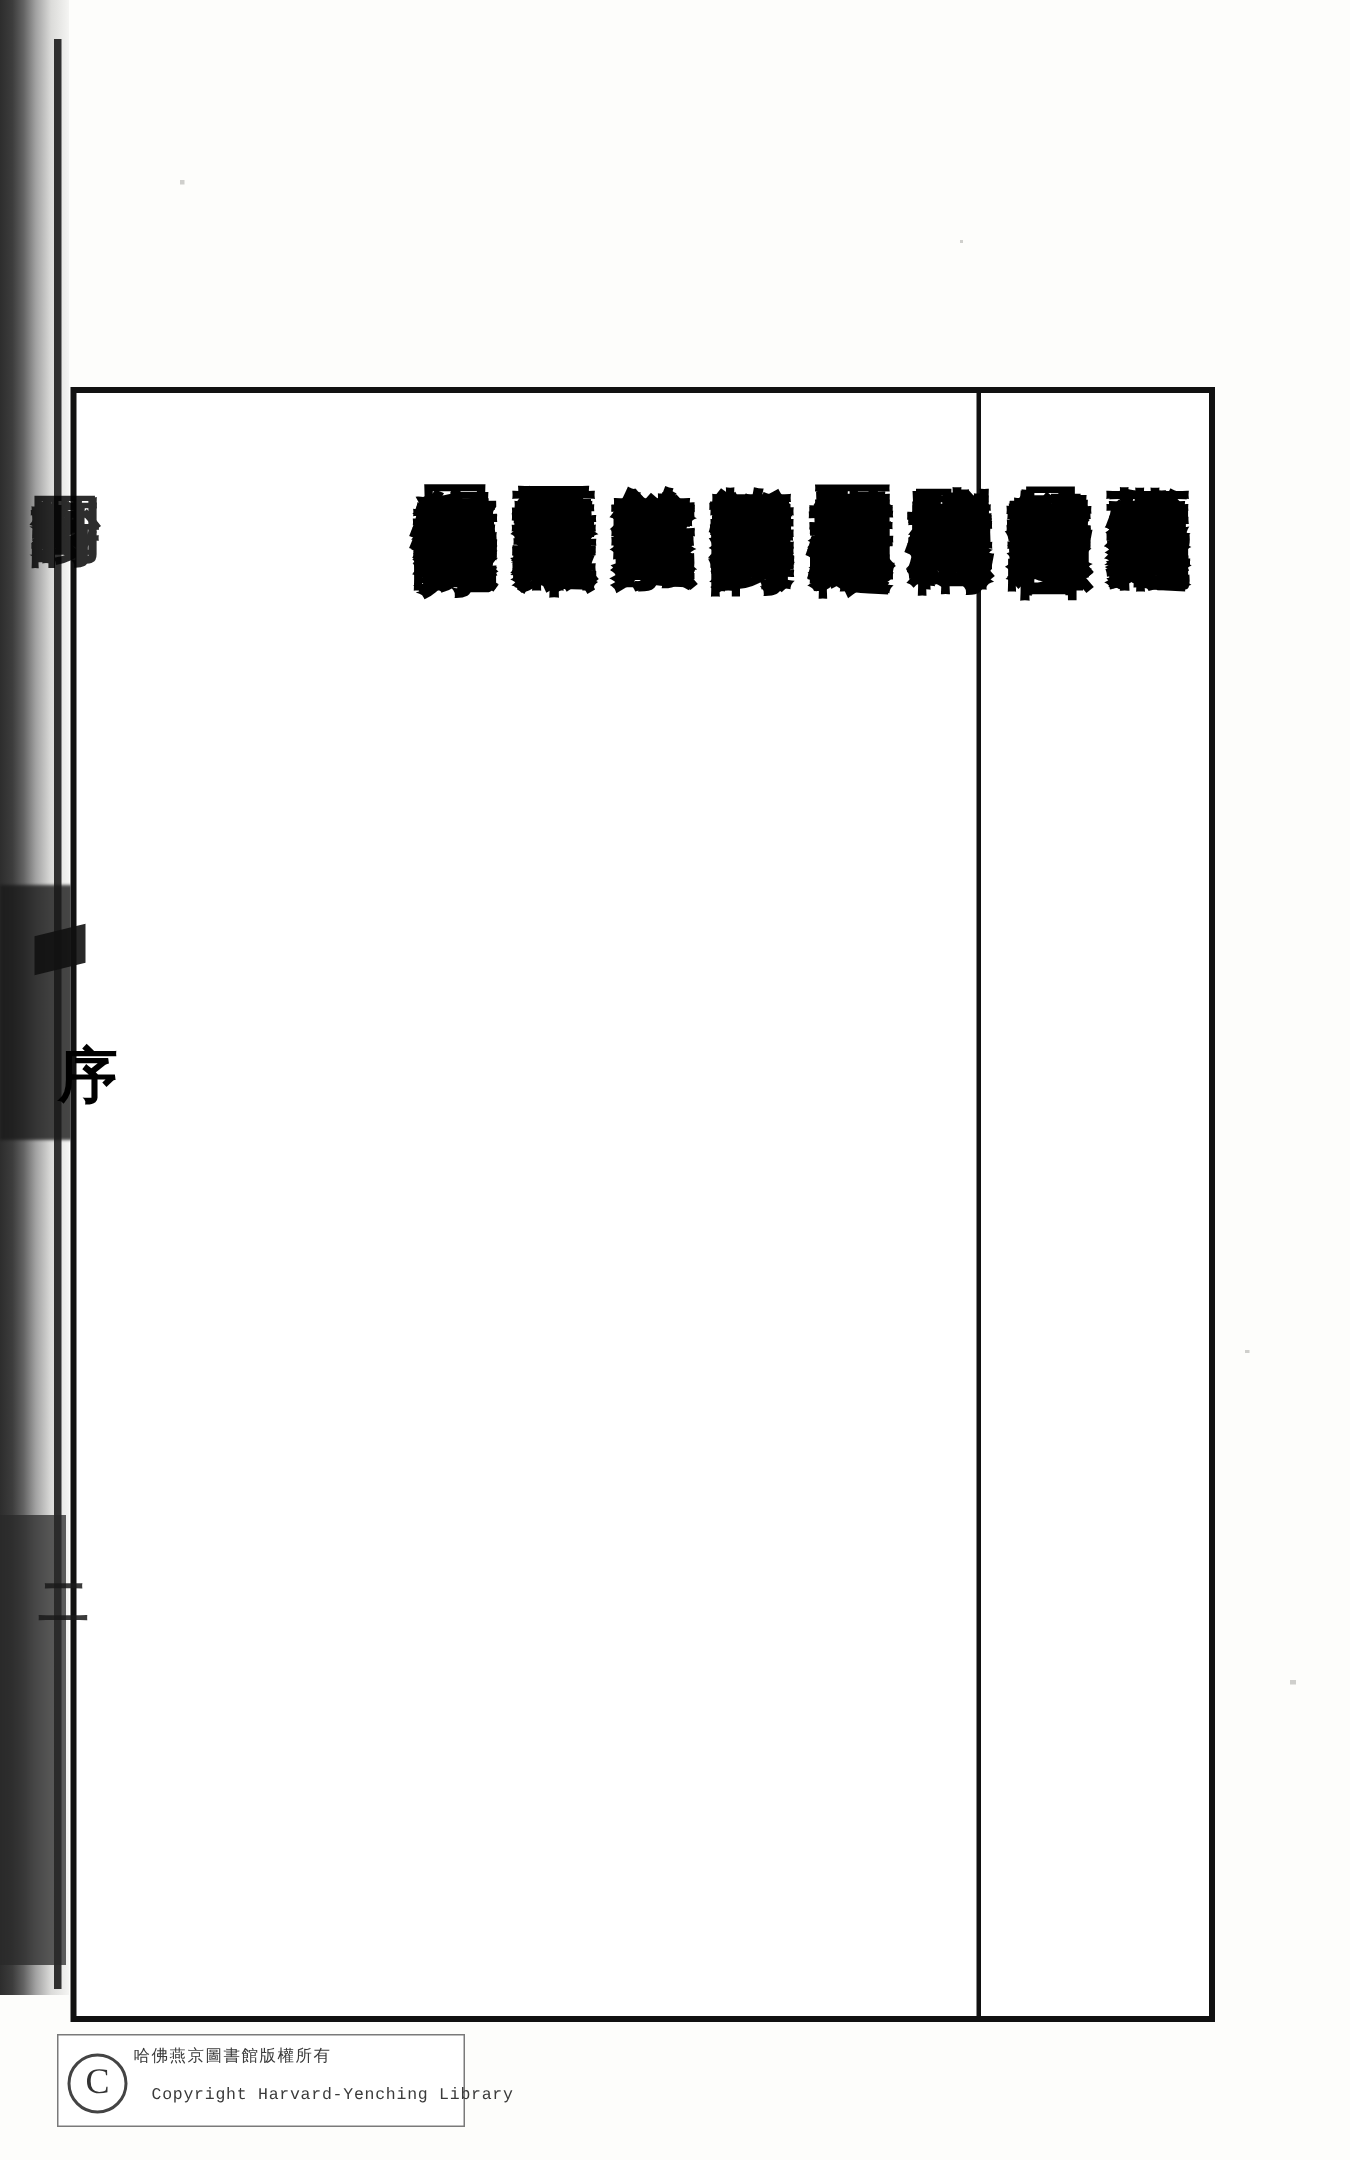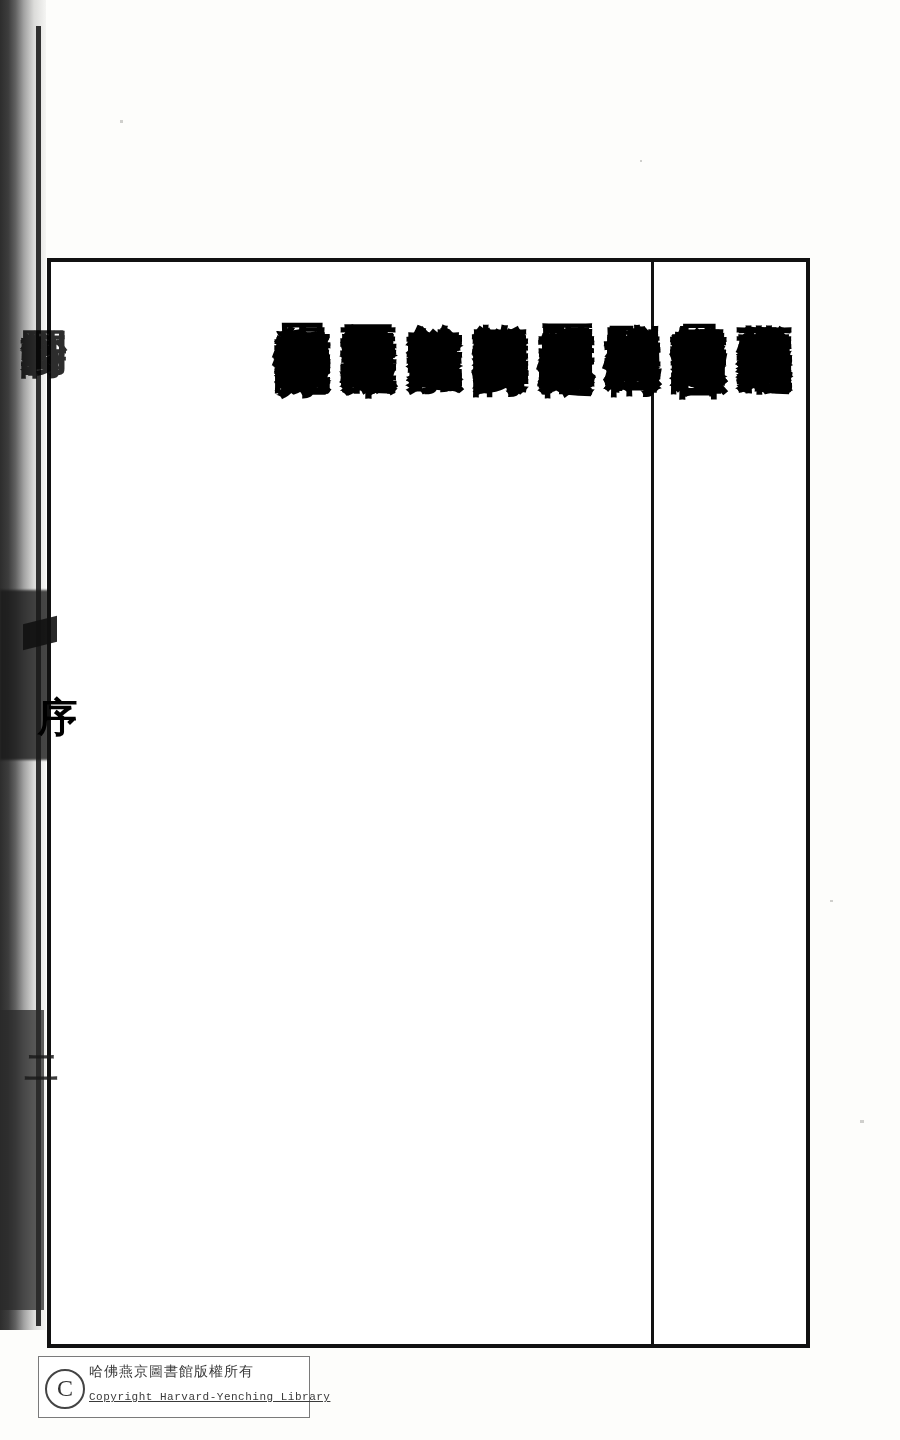--- a/index.html
+++ b/index.html
@@ -194,35 +194,34 @@
     font-size: 24px;
     line-height: 34px;
     text-align: center;
     color: #333;
   }
   #stamp-cjk {
     position: absolute;
     left: 50px;
     top: 6px;
     font-family: Liberation Sans, sans-serif;
-    font-size: 14px;
+    font-size: 11px;
     letter-spacing: 1px;
     color: #3a3a3a;
     white-space: nowrap;
   }
   #stamp-en {
     position: absolute;
-    left: 50px;
+    left: 62px;
     top: 34px;
     font-family: "Liberation Mono", monospace;
     font-size: 11px;
     letter-spacing: .5px;
     color: #3a3a3a;
     white-space: nowrap;
-    text-decoration: underline;
   }
 
   
   .sp { position: absolute; background: #cfcfcc; }
 </style>
 </head>
 <body>
 
 <div id="scan-page">
 

